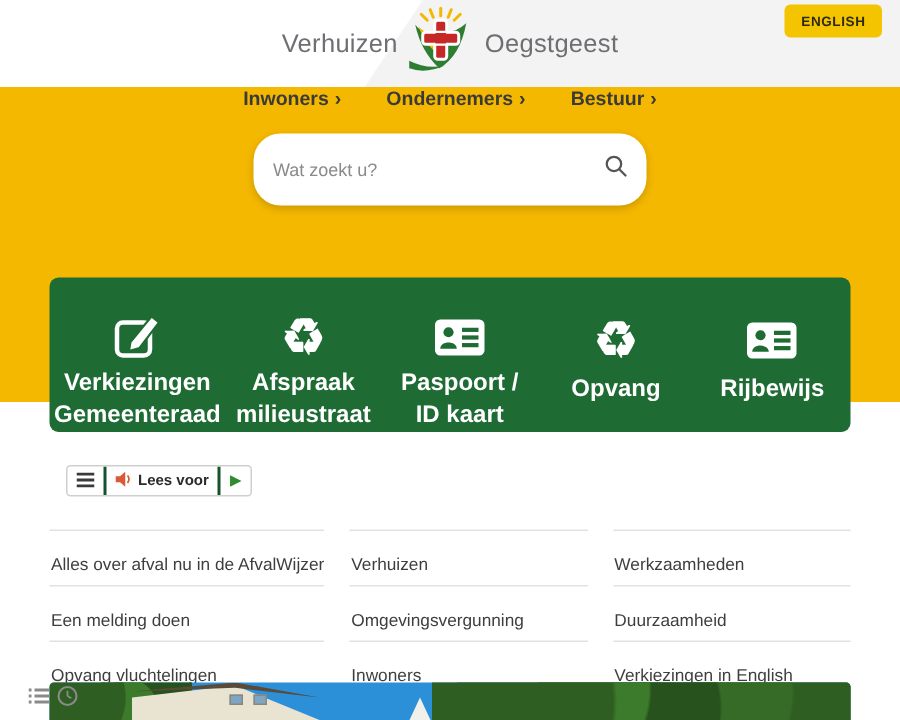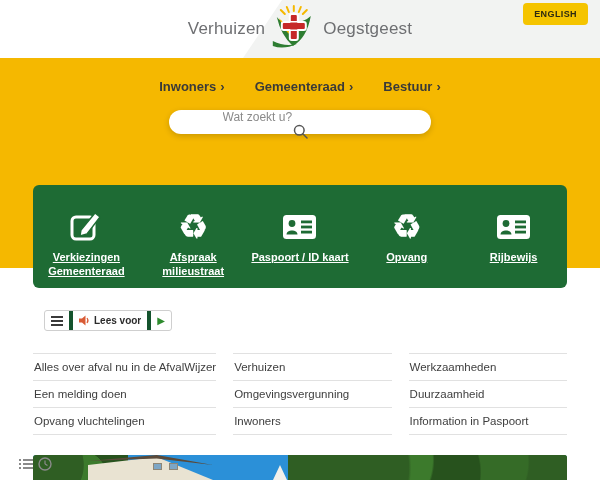--- a/index.html
+++ b/index.html
@@ -13,55 +13,55 @@
     clip-path: polygon(0 0, 47% 0, 40.5% 100%, 0 100%); }
   .logo { position:absolute; left:50%; top:50%; transform:translate(-50%,-50%);
     display:flex; align-items:center; gap:6px; }
   .logo-text { font-size:17px; color:#6e6f72; letter-spacing:.2px; }
   .english-btn { position:absolute; right:12px; top:3px; background:#f5c400;
     color:#2d2a10; font-size:9px; font-weight:bold; letter-spacing:.4px;
     padding:6px 11px; border-radius:4px; border:none; cursor:pointer; }
 
   
   .yellow { position:relative; height:210px; background:#f5b800; }
-  .nav { display:flex; justify-content:center; gap:30px; padding-top:21px; }
+  .nav { display:flex; justify-content:center; gap:30px; }
   .nav-item { font-size:13px; font-weight:bold; color:#3a3a38; cursor:pointer; }
   .nav-item .chev { margin-left:4px; font-weight:bold; }
   .search-wrap { display:flex; justify-content:center; margin-top:16px; }
-  .search { width:262px; height:24px; background:#fff; border-radius:18px;
+  .search { width:262px; height:48px; background:#fff; border-radius:18px;
     box-shadow:0 2px 6px rgba(0,0,0,.18); display:flex; align-items:center;
-    padding:0 13px;flex-direction:column; }
+    padding:0 13px; }
   .search input { flex:1; border:none; outline:none; font-size:12px; color:#333;
     font-family:"Liberation Sans", sans-serif; background:transparent; }
   .search input::placeholder { color:#8a8a8a; }
 
   
   .panel { position:absolute; left:33px; top:127px; width:534px; height:103px;
     background:#1e6b34; border-radius:6px; display:flex; z-index:2;
     padding-top:21px; }
   .tile { flex:1; display:flex; flex-direction:column; align-items:center;
     cursor:pointer; padding:0 3px; }
   .tile-icon { height:40px; display:flex; align-items:center; justify-content:center; }
-  .tile-label { margin-top:4px; color:#fff; font-size:11px; font-weight:bold;
-    text-decoration:underline; text-align:center; line-height:1.3; }
+  .tile-label { margin-top:4px; color:#fff; font-size:16px; font-weight:bold;
+    text-align:center; line-height:1.3; }
   .recycle-glyph { color:#fff; font-size:33px; line-height:1; font-weight:bold; }
 
   
   .content { position:relative; background:#fff; height:212px; }
   .rs-widget { display:inline-flex; margin:42px 0 0 44px; height:21px;
     border:1px solid #cfcfcf; border-radius:3px; background:#fff; overflow:hidden; }
   .rs-seg { display:flex; align-items:center; justify-content:center;
-    padding:0 6px; border-right:4px solid #14532d; cursor:pointer; }
+    padding:0 6px; border-right:2px solid #14532d; cursor:pointer; }
   .rs-seg:last-child { border-right:none; }
   .rs-label { font-size:10px; font-weight:bold; color:#2b2b2b; margin-left:4px; }
   .rs-play { color:#2e8b2e; font-size:10px; line-height:1; }
 
   .links { width:534px; margin:22px 0 0 33px; display:grid;
     grid-template-columns:1fr 1fr 1fr; column-gap:17px; }
-  .link-item { border-top:1px solid #e1e1e1; padding:7px 0 7px 1px;
+  .link-item { border-top:1px solid #e1e1e1; padding:17px 0 7px 1px;
     font-size:11.5px; color:#3e3e3e; cursor:pointer; white-space:nowrap;
     overflow:hidden; }
   .link-col .link-item:last-child { border-bottom:1px solid #e1e1e1; }
 
   
   .photo { position:absolute; left:33px; top:187px; width:534px; height:25px;
     background:#2b90d8; border-radius:3px 3px 0 0; overflow:hidden; }
   .ph-trees-left { position:absolute; left:-10px; top:-6px; width:105px; height:40px;
     background:
       radial-gradient(circle at 20% 40%, #2f5e23 0 45%, transparent 46%),
@@ -120,21 +120,21 @@
     </div>
     <button class="english-btn">ENGLISH</button>
   </div>
 
   <div class="yellow">
     <div class="nav">
       <div class="nav-item">
         <span>Inwoners</span><span class="chev">›</span>
       </div>
       <div class="nav-item">
-        <span>Gemeenteraad</span><span class="chev">›</span>
+        <span>Ondernemers</span><span class="chev">›</span>
       </div>
       <div class="nav-item">
         <span>Bestuur</span><span class="chev">›</span>
       </div>
     </div>
 
     <div class="search-wrap">
       <div class="search">
         <input type="text" placeholder="Wat zoekt u?" style="">
         <span>
@@ -226,21 +226,21 @@
         <div class="link-item">Opvang vluchtelingen</div>
       </div>
       <div class="link-col">
         <div class="link-item">Verhuizen</div>
         <div class="link-item">Omgevingsvergunning</div>
         <div class="link-item">Inwoners</div>
       </div>
       <div class="link-col">
         <div class="link-item">Werkzaamheden</div>
         <div class="link-item">Duurzaamheid</div>
-        <div class="link-item">Information in Paspoort</div>
+        <div class="link-item">Verkiezingen in English</div>
       </div>
     </div>
 
     <div class="photo">
       <div class="ph-trees-left"></div>
       <div class="ph-house"></div>
       <div class="ph-roof"></div>
       <div class="ph-win1"></div>
       <div class="ph-win2"></div>
       <div class="ph-gable"></div>

